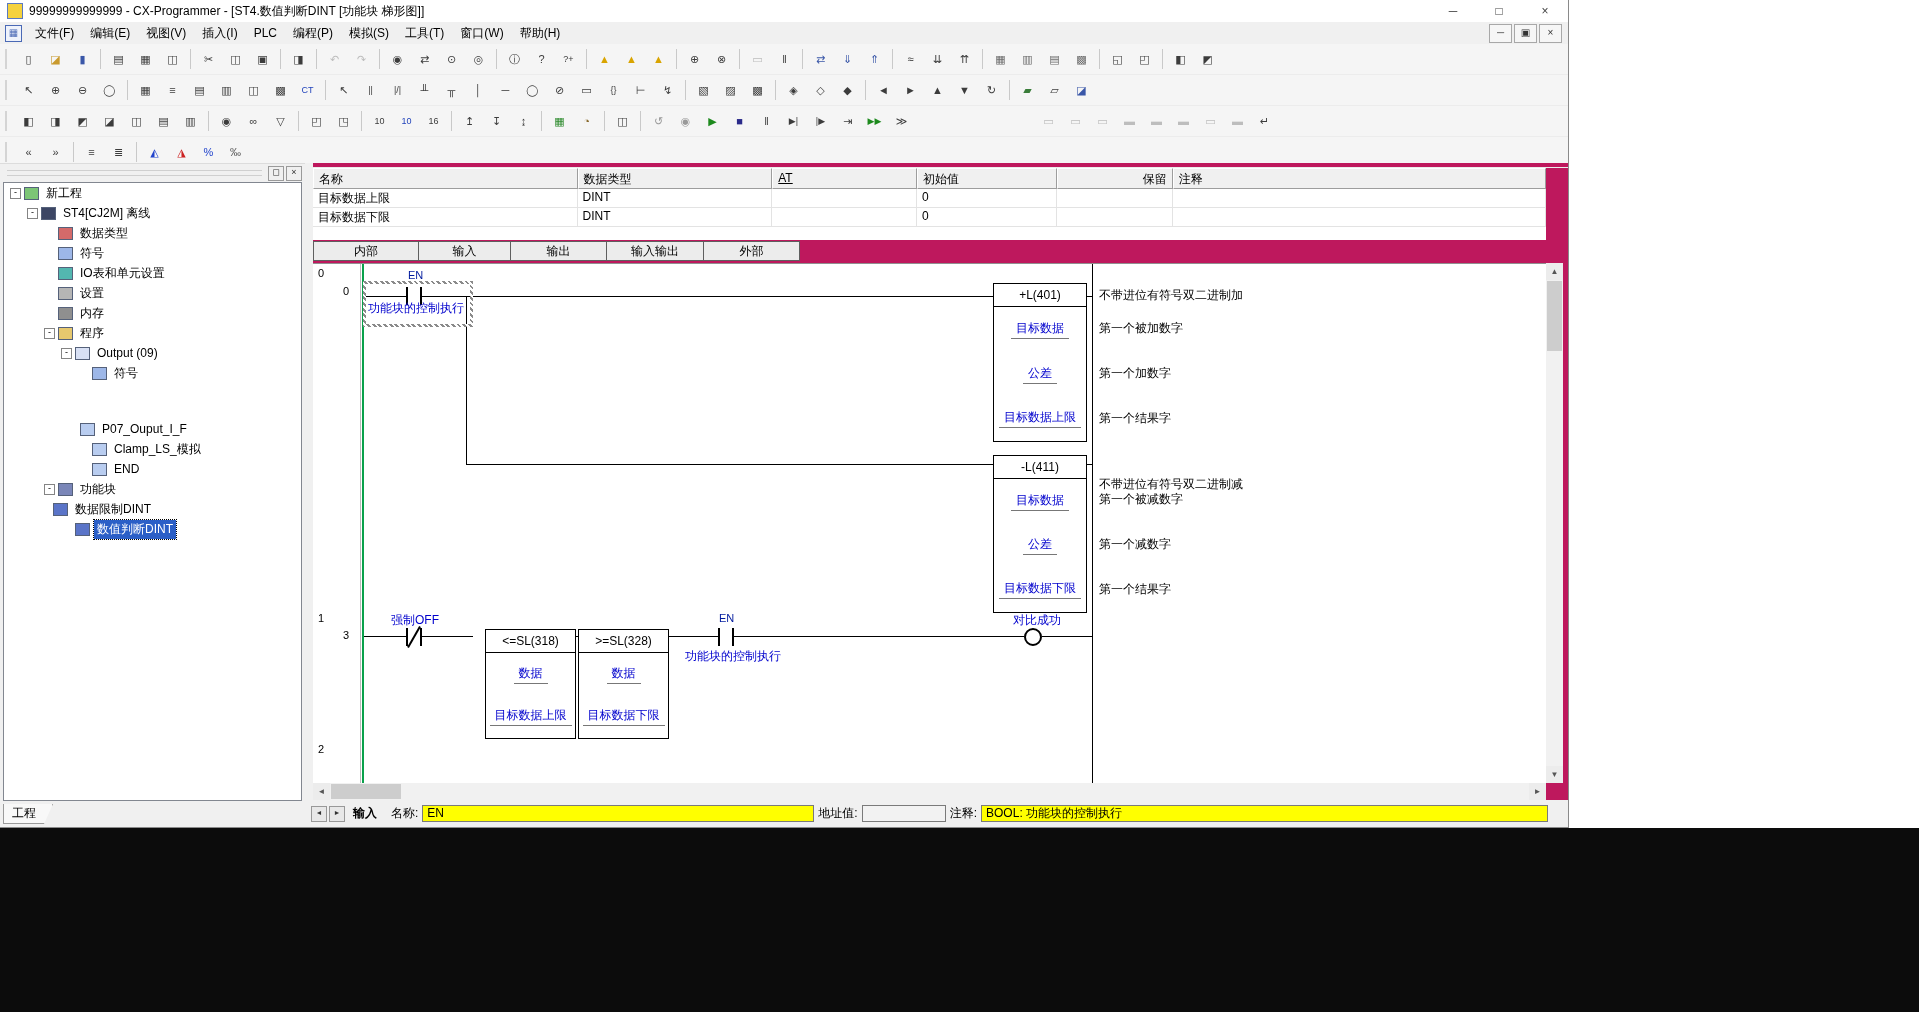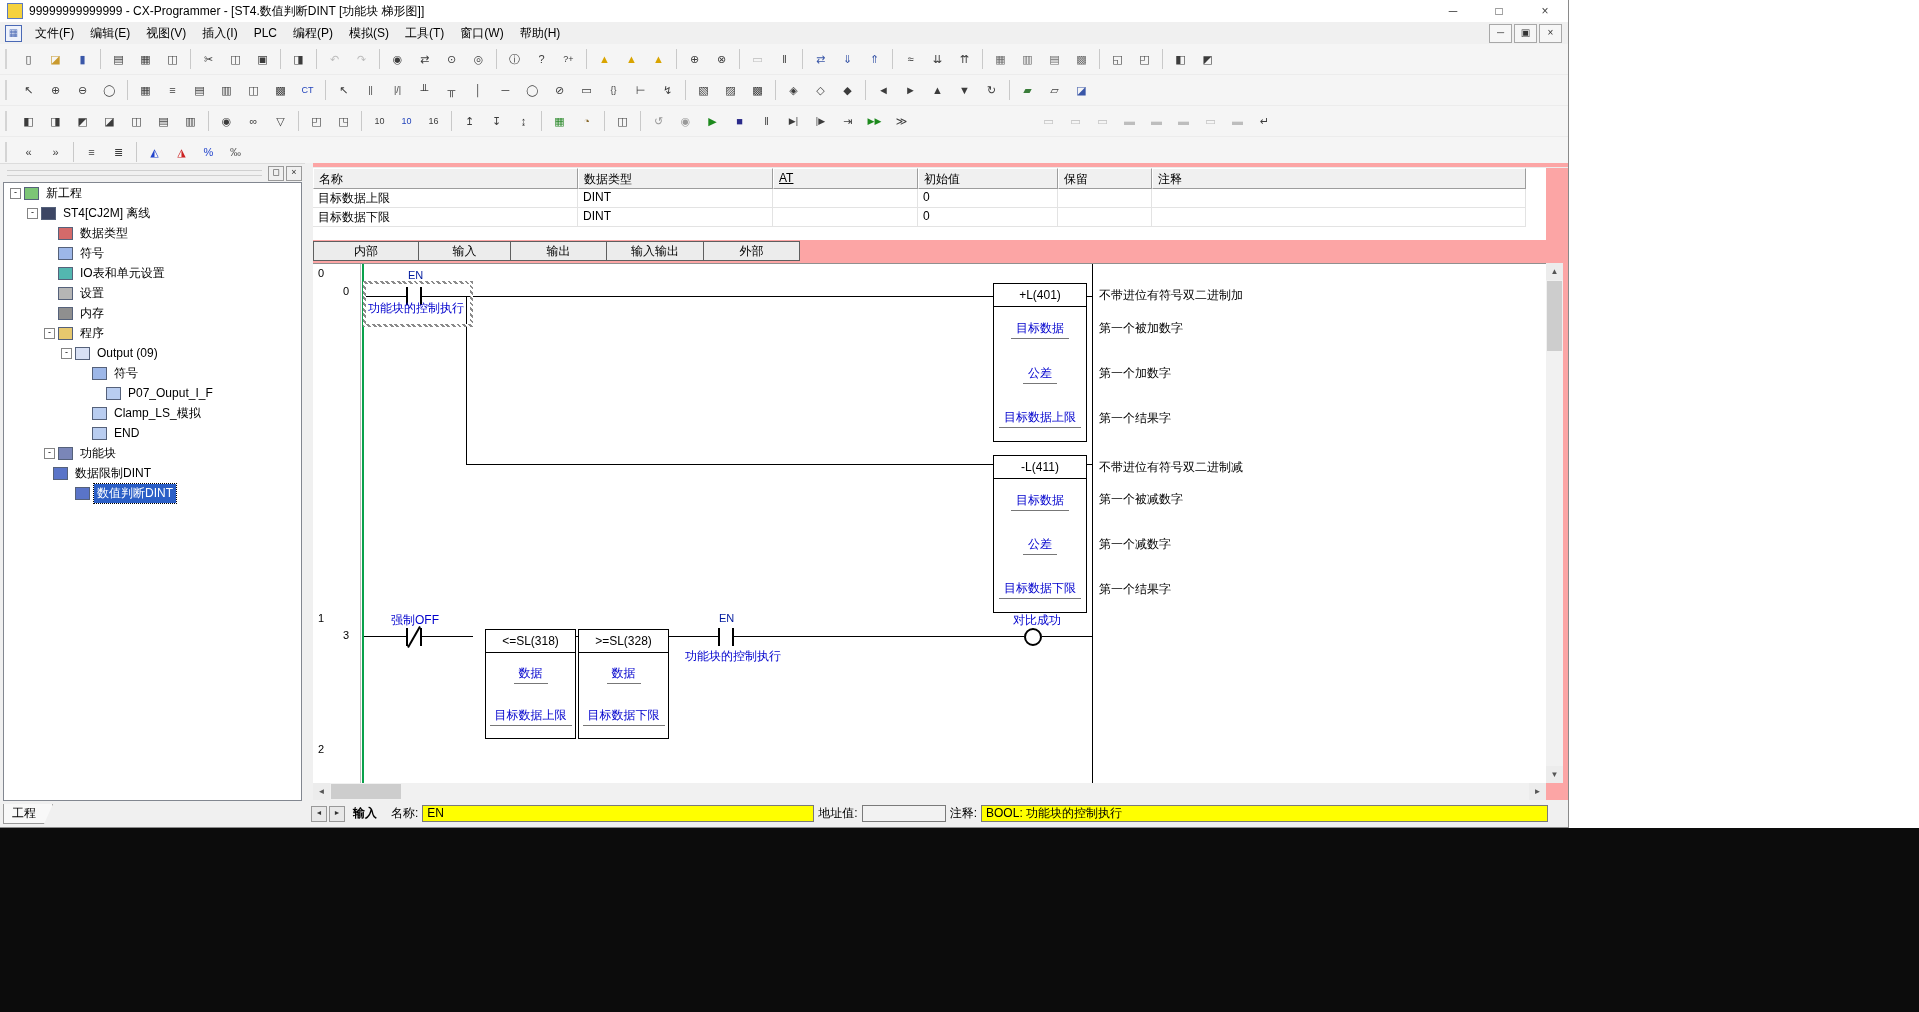--- a/index.html
+++ b/index.html
@@ -1,18 +1,18 @@
 <!DOCTYPE html>
 <html><head>
 <meta charset="utf-8">
 <style>
   html,body{margin:0;padding:0;}
   body{width:1919px;height:1012px;position:relative;background:#fff;overflow:hidden;
        font-family:"Liberation Sans","DejaVu Sans",sans-serif;font-size:12px;color:#000;}
-  #app{position:absolute;left:0;top:0;width:1568px;height:827px;background:#fca5a5;
+  #app{position:absolute;left:0;top:0;width:1568px;height:827px;background:#be185d;
        border-right:1px solid #8a8a8a;border-bottom:1px solid #8a8a8a;overflow:hidden;}
   #bottom-strip{position:absolute;left:0;top:828px;width:1919px;height:184px;background:#0c0c0c;}
 
   
   #titlebar{position:absolute;left:0;top:0;width:1568px;height:22px;background:#ffffff;display:flex;align-items:center;}
   .app-icon{width:14px;height:14px;margin:0 6px 0 7px;background:#f5d23d;border:1px solid #5a79c0;flex:none;}
   .title-text{font-size:12px;white-space:nowrap;}
   .caption-btns{margin-left:auto;display:flex;height:22px;}
   .cap-btn{width:46px;text-align:center;line-height:22px;font-size:12px;color:#444;}
 
@@ -53,21 +53,21 @@
 
   
   #v-splitter{position:absolute;left:305px;top:163px;width:8px;height:664px;background:#f0f0f0;}
 
   
   #var-table{position:absolute;left:313px;top:168px;width:1233px;background:#fff;}
   .vt-header{display:flex;height:21px;}
   .vt-head{box-sizing:border-box;background:#f0f0f0;border:1px solid;border-color:#ffffff #9d9d9d #9d9d9d #ffffff;padding:2px 5px;white-space:nowrap;overflow:hidden;}
   .vt-row{display:flex;height:19px;background:#fff;}
   .vt-cell{box-sizing:border-box;border-right:1px solid #e3e3e3;border-bottom:1px solid #e3e3e3;padding:1px 5px;white-space:nowrap;overflow:hidden;}
-  .c0{width:265px;} .c1{width:195px;} .c2{width:145px;text-decoration:underline;} .c3{width:140px;} .c4{width:94px;} .c5{width:374px;}
+  .c0{width:265px;} .c1{width:195px;} .c2{width:145px;text-decoration:underline;} .c3{width:140px;} .c4{width:116px;text-align:right;} .c5{width:374px;}
   .vt-empty{height:13px;background:#fff;}
 
   
   #var-tabs{position:absolute;left:313px;top:241px;height:20px;display:flex;}
   .vtab{box-sizing:border-box;background:#ececec;border:1px solid #5f5f5f;margin-right:-1px;text-align:center;line-height:18px;white-space:nowrap;}
 
   
   #ladder{position:absolute;left:313px;top:263px;width:1233px;height:520px;background:#fff;border-top:1px solid #909090;overflow:hidden;}
   .numcol-line{position:absolute;left:47px;top:0;width:1px;height:520px;background:#bdbdbd;}
   .rail-green{position:absolute;left:49px;top:0;width:2px;height:520px;background:#0aa14b;}
@@ -365,21 +365,21 @@
         <div class="tree-row" style="padding-left: 57px;">
           <span class="expander">-</span>
           <span class="ticon program"></span>
           <span class="tlabel">Output (09)</span>
         </div>
         <div class="tree-row" style="padding-left: 74px;">
           <span class="exp-space"></span>
           <span class="ticon symbols"></span>
           <span class="tlabel">符号</span>
         </div>
-        <div class="tree-row" style="padding-left: 88px;">
+        <div class="tree-row" style="padding-left: 62px; margin-top: 36px;">
           <span class="exp-space"></span>
           <span class="ticon section"></span>
           <span class="tlabel">P07_Ouput_I_F</span>
         </div>
         <div class="tree-row" style="padding-left: 74px;">
           <span class="exp-space"></span>
           <span class="ticon section"></span>
           <span class="tlabel">Clamp_LS_模拟</span>
         </div>
         <div class="tree-row" style="padding-left: 74px;">
@@ -488,21 +488,21 @@
       <div class="fb-param">
           <span>目标数据</span>
         </div>
       <div class="fb-param">
           <span>公差</span>
         </div>
       <div class="fb-param">
           <span>目标数据下限</span>
         </div>
     </div>
-    <div class="lad-comment" style="left:786px;top:195px">不带进位有符号双二进制减</div>
+    <div class="lad-comment" style="left:786px;top:212px">不带进位有符号双二进制减</div>
     <div class="lad-comment" style="left:786px;top:227px">第一个被减数字</div>
     <div class="lad-comment" style="left:786px;top:272px">第一个减数字</div>
     <div class="lad-comment" style="left:786px;top:317px">第一个结果字</div>
 
     <div class="rung-num" style="left:5px;top:348px">1</div>
     <div class="rung-num" style="left:30px;top:365px">3</div>
 
     <div class="wire h" style="left:51px;top:372px;width:42px"></div>
     <div class="wire h" style="left:109px;top:372px;width:51px"></div>
     <div class="wire h" style="left:251px;top:372px;width:14px"></div>

